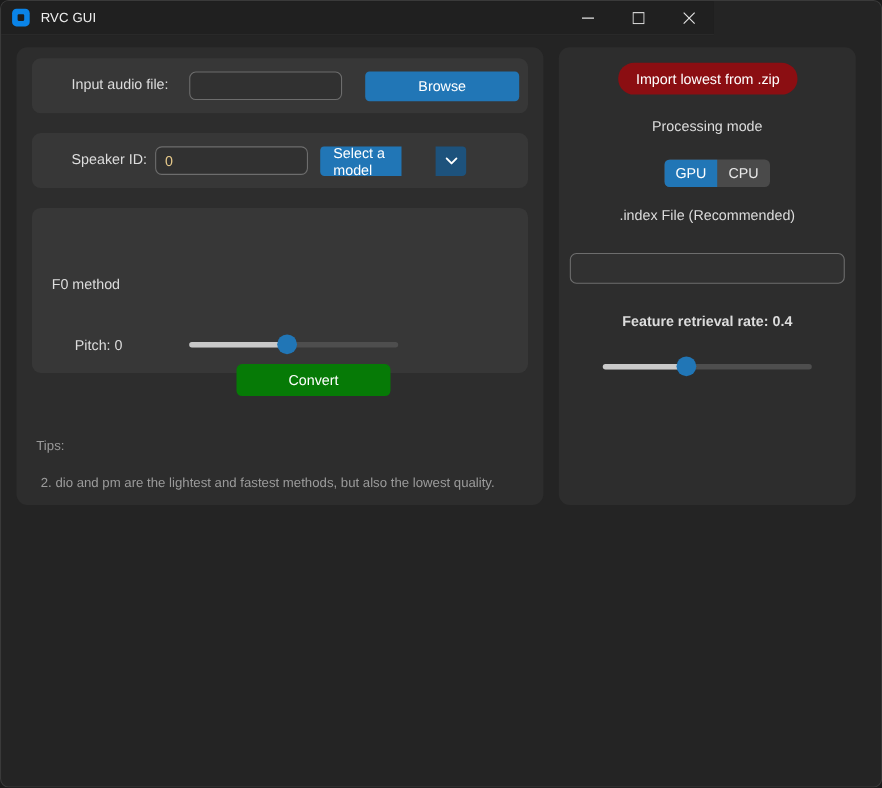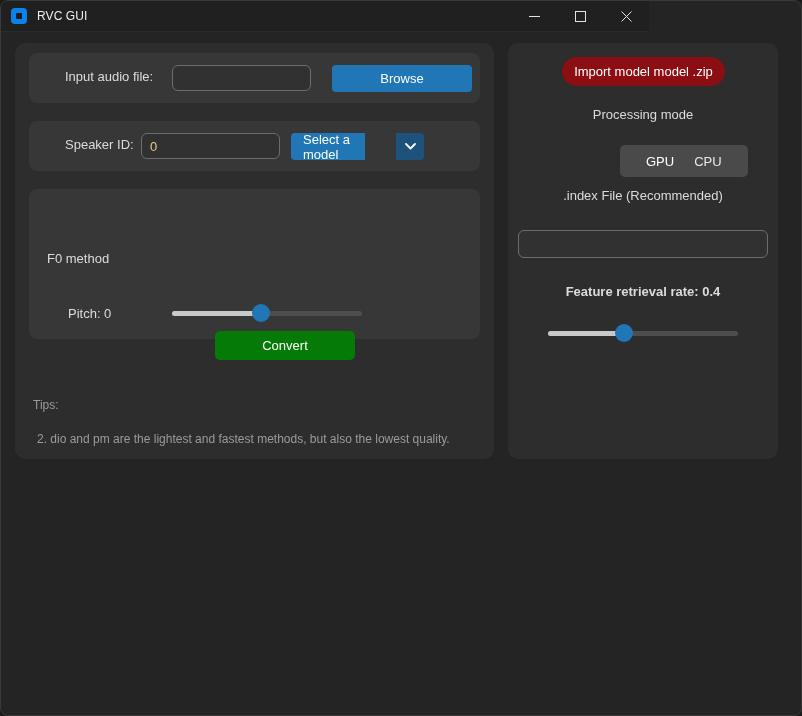--- a/index.html
+++ b/index.html
@@ -139,23 +139,22 @@
     align-items: center;
     justify-content: center;
   }
 
   
   .seg {
     position: absolute;
     display: flex;
     background: #4a4a4a;
     border-radius: 5px;
-    padding: 16px;
-    overflow: hidden;
-    margin-left: 16px;
+    padding: 0;
+    overflow: hidden;
   }
   .seg-item {
     font-size: 13px;
     color: #e8e8e8;
     display: flex;
     align-items: center;
     justify-content: center;
     cursor: pointer;
     height: 100%;
     padding: 0 10px;
@@ -262,21 +261,21 @@
     </div>
 
     <button class="btn btn-green" style="position:absolute; left:172px; top:288px; width:140px; height:29px;margin-left:28px;">Convert</button>
 
     <div class="tips" style="left:18px; top:354px;">Tips:</div>
     <div class="tips" style="left:22px; top:388px;">2. dio and pm are the lightest and fastest methods, but also the lowest quality.</div>
   </div>
 
   <div class="panel" id="right-panel">
 
-    <button class="btn btn-red" style="position:absolute; left:54px; top:14px; width:163px; height:29px;">Import model model .zip</button>
+    <button class="btn btn-red" style="position:absolute; left:54px; top:14px; width:163px; height:29px;">Import lowest from .zip</button>
 
     <div class="lbl" style="position:absolute; left:0; top:64px; width:270px; text-align:center;">Processing mode</div>
 
     <div class="seg" style="left:96px; top:138px; height:25px; transform:translateY(-36px);">
       <div class="seg-item active">GPU</div>
       <div class="seg-item">CPU</div>
     </div>
 
     <div class="lbl" style="position:absolute; left:0; top:145px; width:270px; text-align:center;">.index File (Recommended)</div>
 

